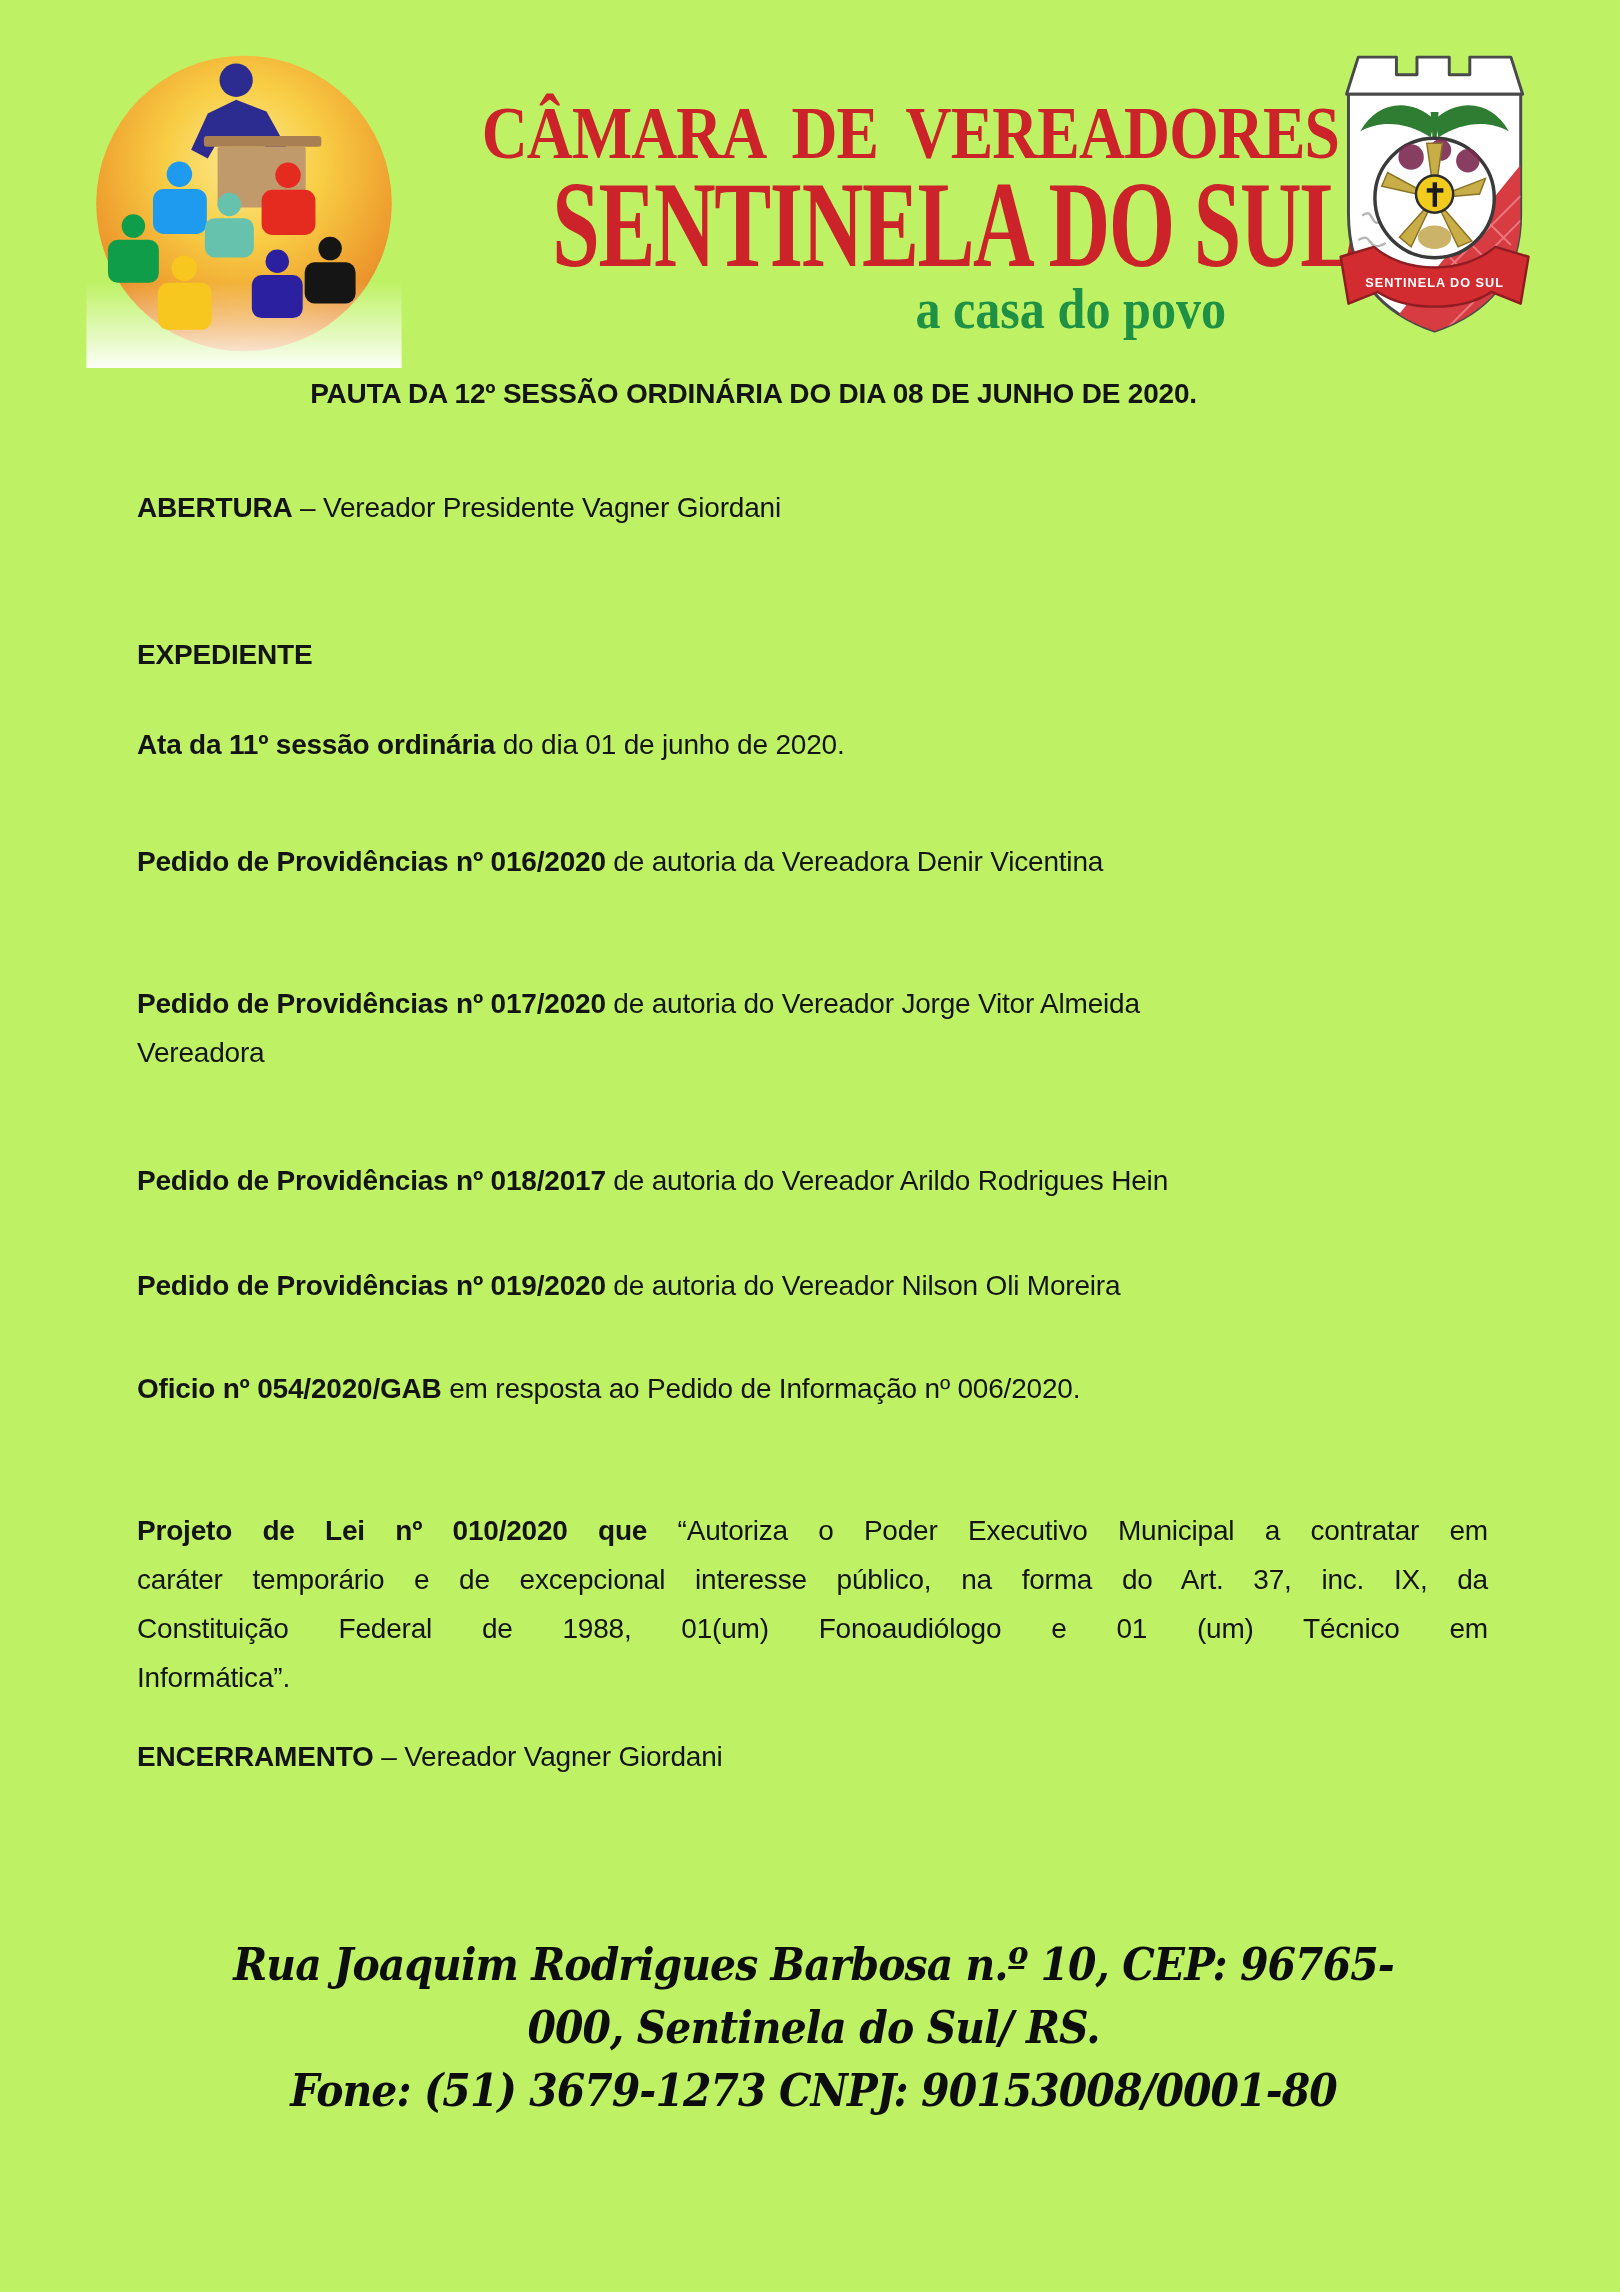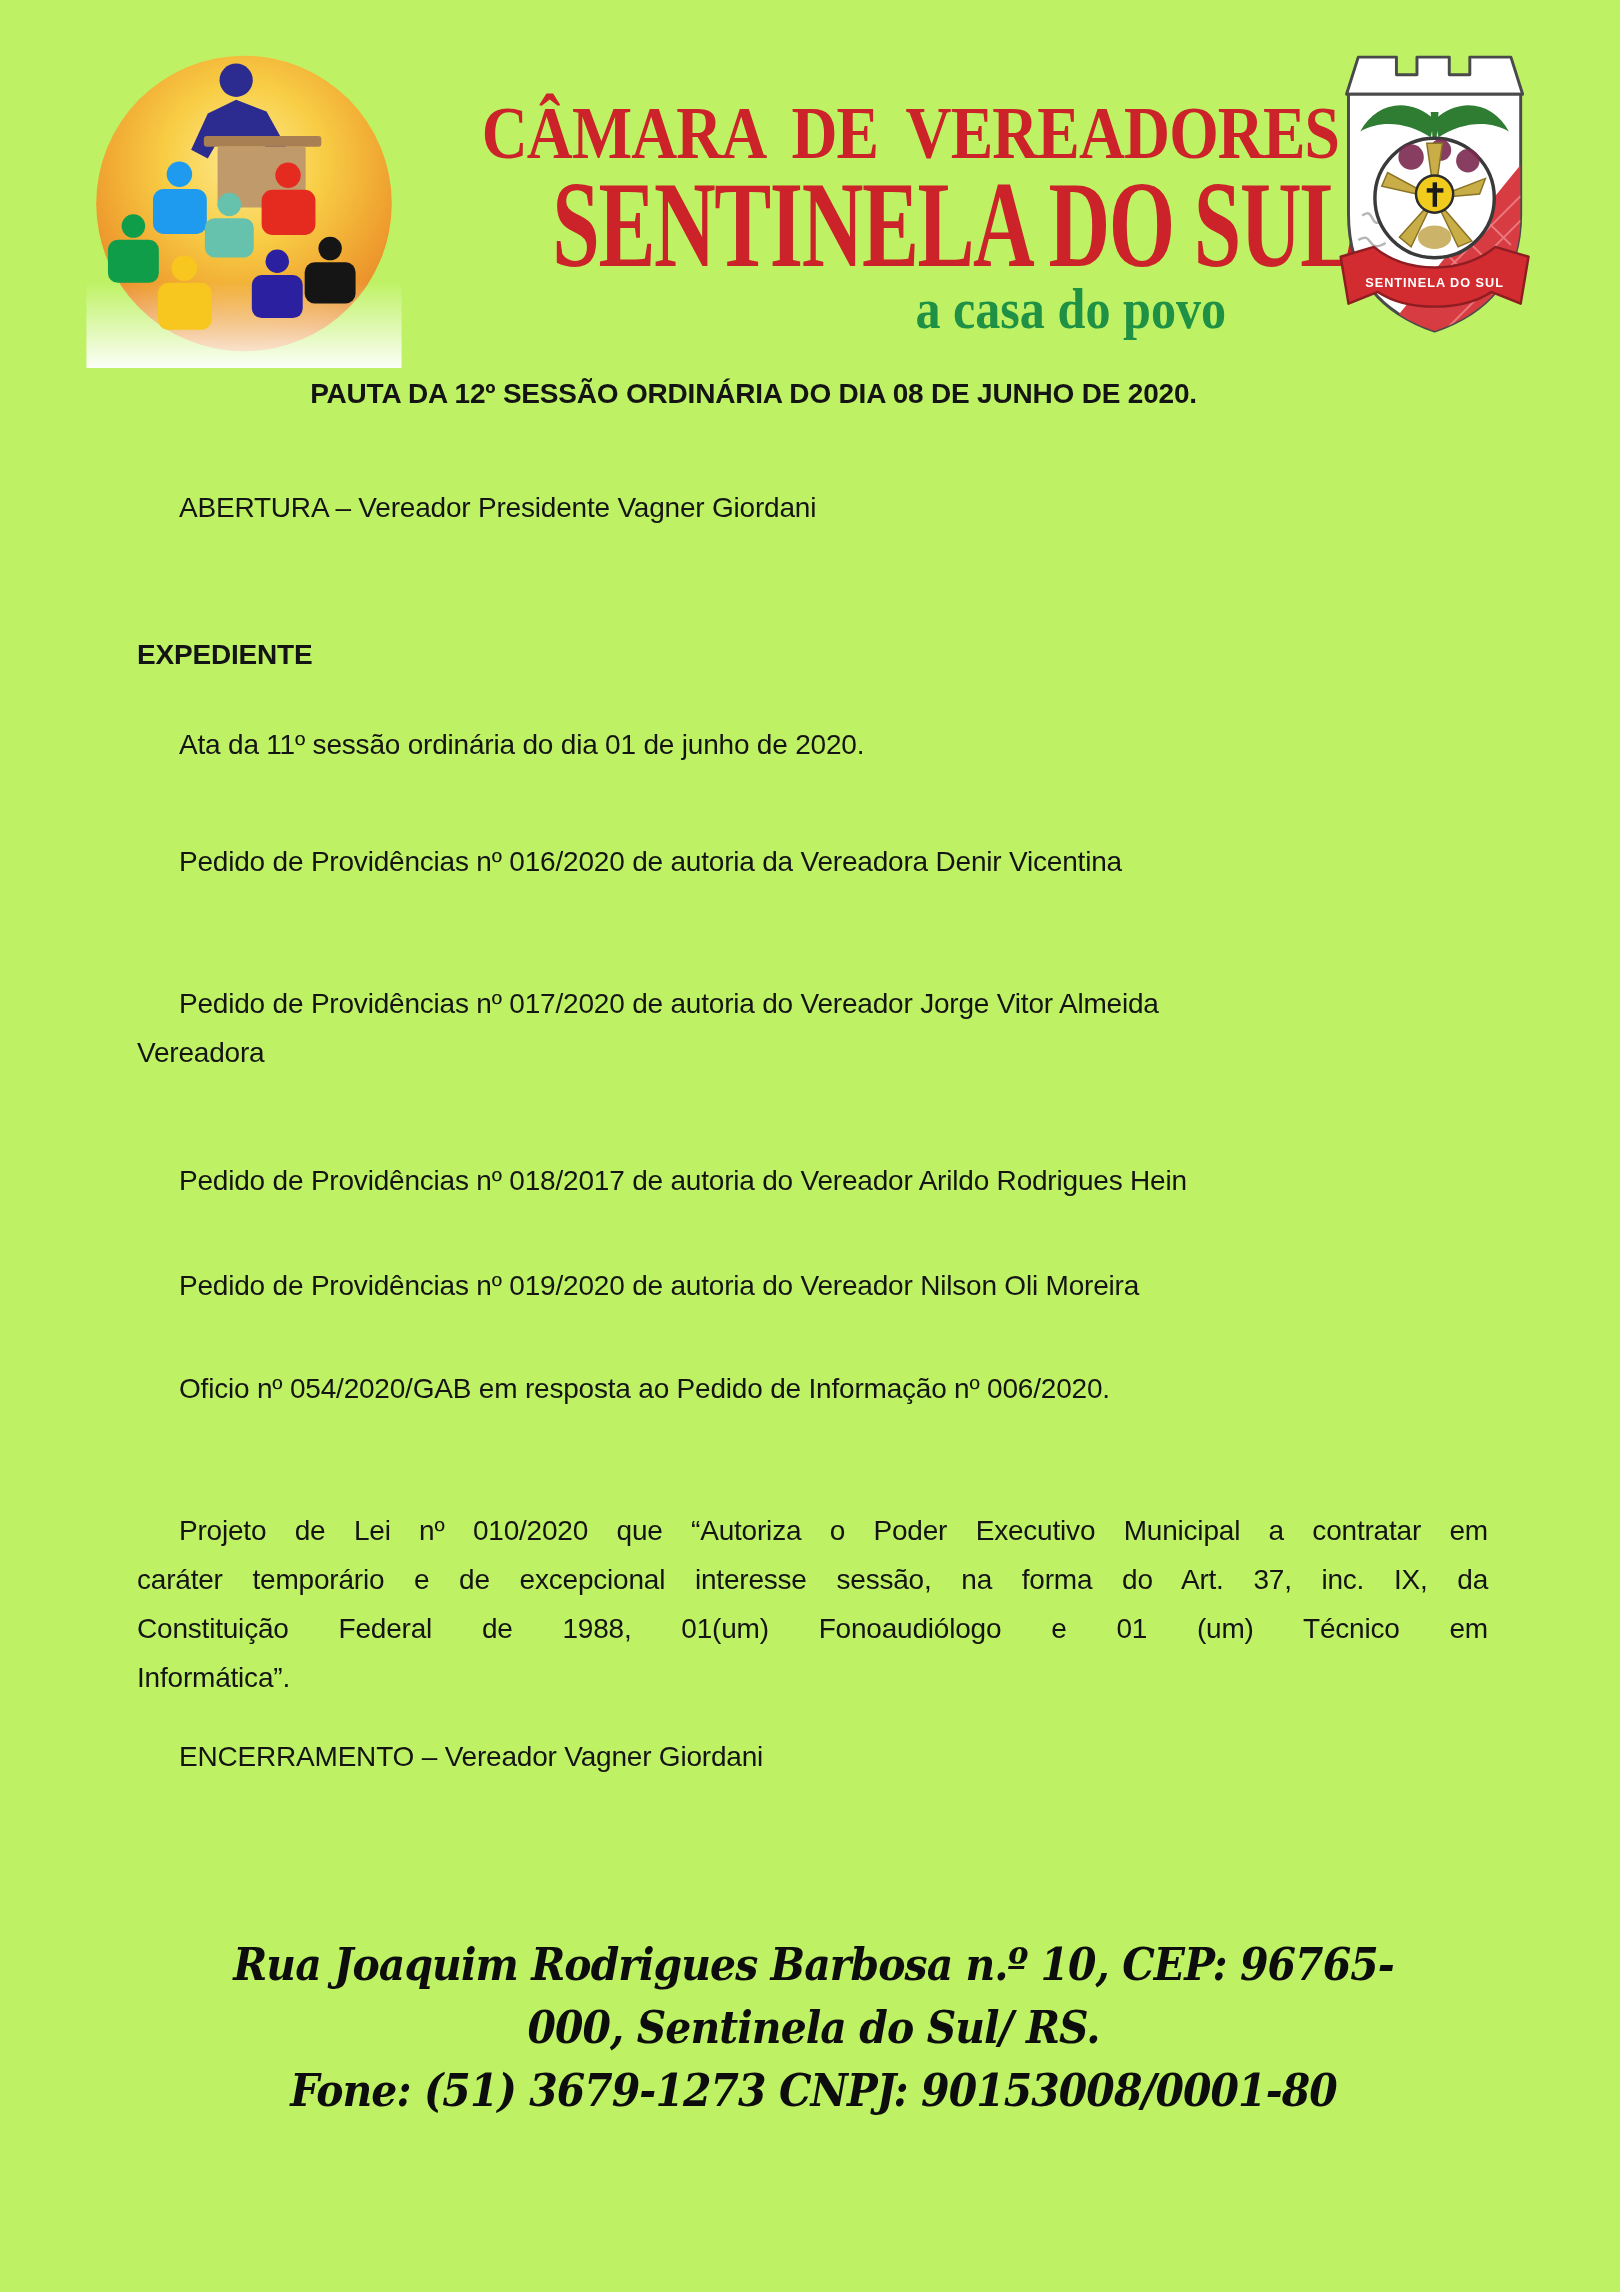--- a/index.html
+++ b/index.html
@@ -37,21 +37,21 @@
     transform:scaleX(0.88);transform-origin:100% 50%;
     white-space:nowrap;
   }
   .crest-svg{position:absolute;left:1325px;top:49px;width:227px;height:298px;}
   
   .blk{
     position:absolute;left:137px;width:1351px;
     font-size:28px;line-height:49px;letter-spacing:-0.2px;
     white-space:normal;
   }
-  .b{font-weight:normal;margin-left:42px;}
+  .b{font-weight:bold;}
   .ln{width:1351px;}
   .just{text-align:justify;text-align-last:justify;}
   #blk-title{top:369px;text-align:center;padding-right:118px;width:1233px;font-weight:bold;}
   #blk-abertura{top:483px;}
   #blk-expediente{top:592px;font-weight:bold;margin-top:38px;}
   #blk-ata{top:720px;}
   #blk-p016{top:837px;}
   #blk-p017{top:979px;}
   #blk-p018{top:1156px;}
   #blk-p019{top:1261px;}
@@ -219,21 +219,21 @@
   <div class="blk" id="blk-p018"><span class="b">Pedido de Providências nº 018/2017</span><span> de autoria do Vereador Arildo Rodrigues Hein</span></div>
 
   <div class="blk" id="blk-p019">
     <div class="ln"><span class="b">Pedido de Providências nº 019/2020</span><span> de autoria do Vereador Nilson Oli Moreira</span></div>
   </div>
 
   <div class="blk" id="blk-oficio"><span class="b">Oficio nº 054/2020/GAB</span><span> em resposta ao Pedido de Informação nº 006/2020.</span></div>
 
   <div class="blk" id="blk-projeto">
     <div class="ln just"><span class="b">Projeto de Lei nº 010/2020 que</span><span> “Autoriza o Poder Executivo Municipal a contratar em</span></div>
-    <div class="ln just">caráter temporário e de excepcional interesse sessão, na forma do Art. 37, inc. IX, da</div>
+    <div class="ln just">caráter temporário e de excepcional interesse público, na forma do Art. 37, inc. IX, da</div>
     <div class="ln just">Constituição Federal de 1988, 01(um) Fonoaudiólogo e 01 (um) Técnico em</div>
     <div class="ln">Informática”.</div>
   </div>
 
   <div class="blk" id="blk-encerramento"><span class="b">ENCERRAMENTO</span><span> – Vereador Vagner Giordani</span></div>
 
   <div class="footer">
     <div>Rua Joaquim Rodrigues Barbosa n.º 10, CEP: 96765-000, Sentinela do Sul/ RS.</div>
     <div>Fone: (51) 3679-1273 CNPJ: 90153008/0001-80</div>
   </div>

